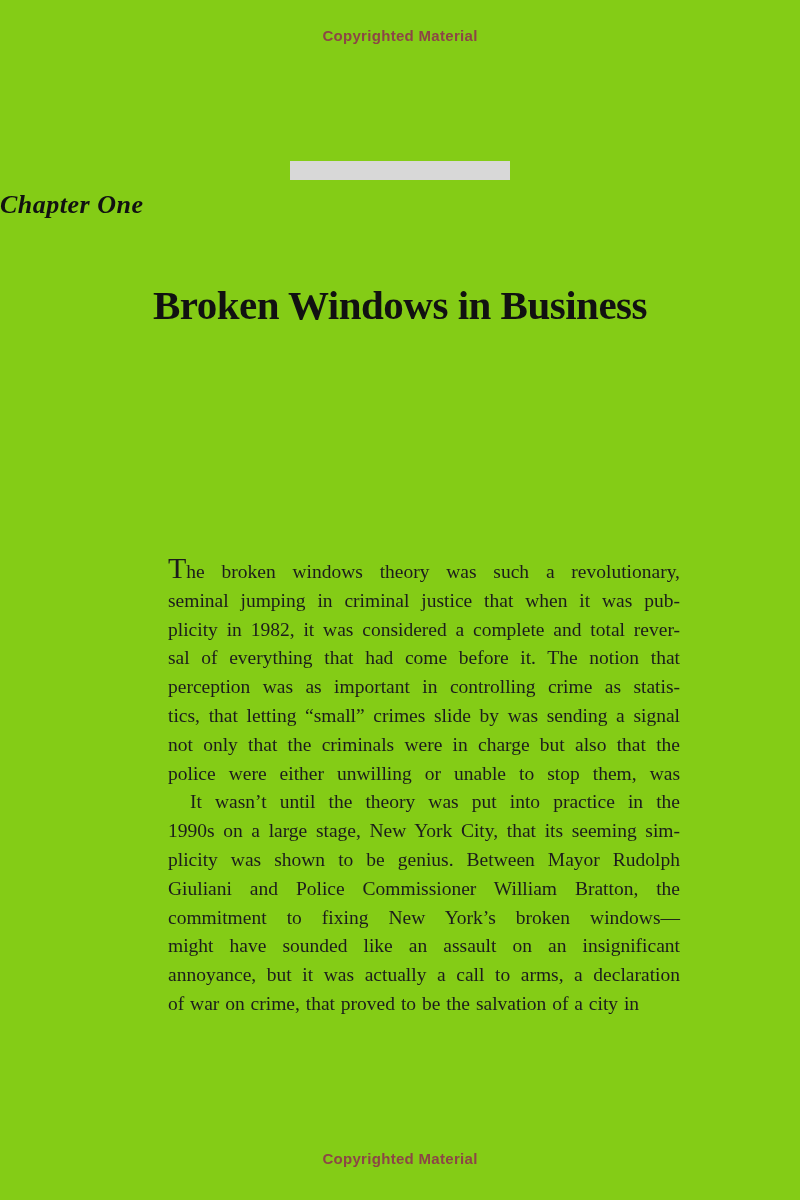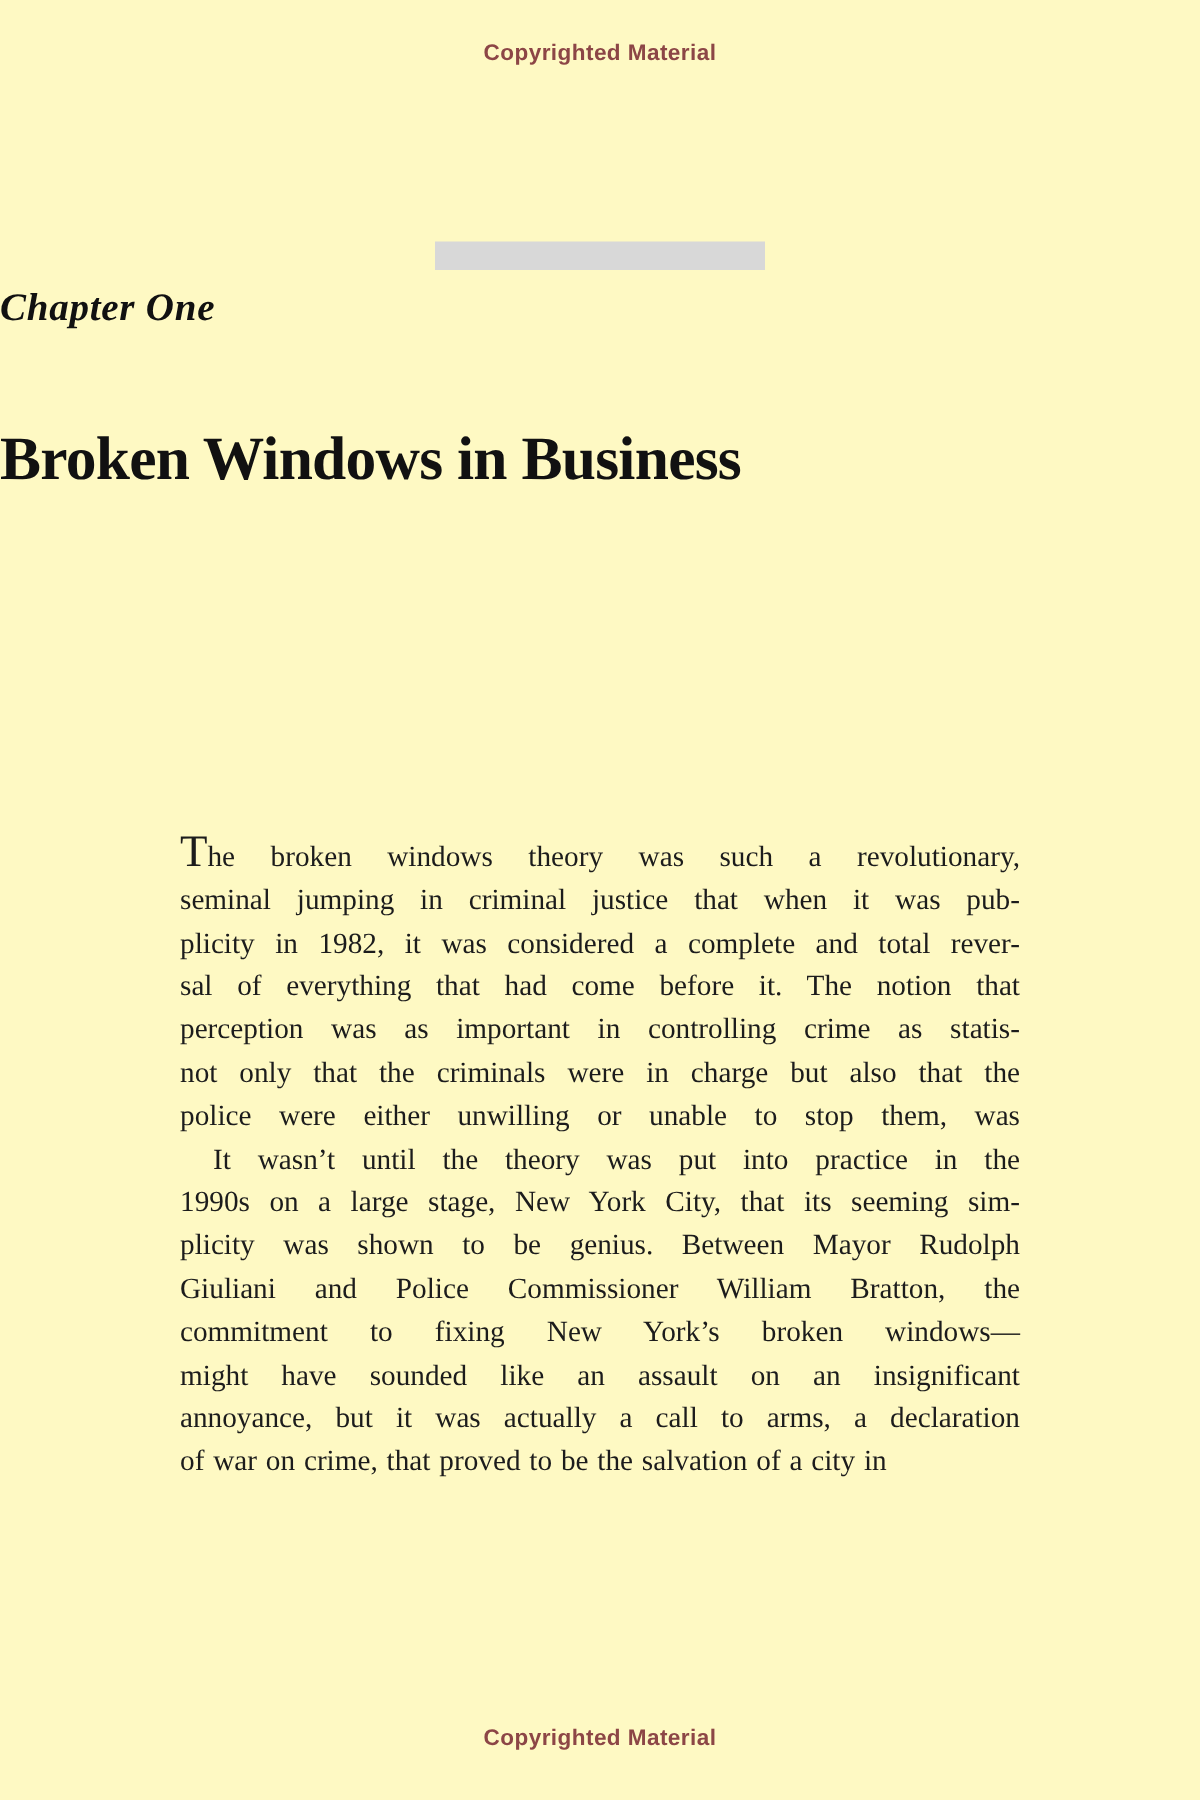--- a/index.html
+++ b/index.html
@@ -4,21 +4,21 @@
 <style>
   html, body {
     margin: 0;
     padding: 0;
     background: #ffffff;
   }
   .page {
     position: relative;
     width: 800px;
     height: 1200px;
-    background: #fef9c3;
+    background: #84cc16;
     overflow: hidden;
     font-family: "Liberation Serif", serif;
   }
   .copyright {
     position: absolute;
     left: 0;
     width: 100%;
     text-align: center;
     font-family: "Liberation Sans", sans-serif;
     font-weight: bold;
@@ -48,41 +48,42 @@
     font-size: 26px;
     letter-spacing: 0.5px;
     color: var(--heading-color, #111111);
   }
   .chapter-title {
     position: absolute;
     top: 281px;
     left: 0;
     width: 100%;
     margin: 0;
-    text-align: left;
+    text-align: center;
     font-weight: bold;
     font-size: 41px;
     letter-spacing: -0.5px;
     color: var(--heading-color, #111111);
   }
 
   .body-text {
     position: absolute;
     left: 120px;
     top: 558px;
     width: 560px;
     font-size: 19.5px;
     line-height: 28.8px;
     color: var(--text-color, #1c1c1c);
   }
   .para { margin: 0; }
   .line {
     text-align: justify;
     text-align-last: justify;
     word-spacing: 1px;
+    margin-left: 48px;
   }
   .line.last {
     text-align-last: left;
   }
   .line.indent {
     text-indent: 22px;
   }
   .initial {
     font-size: 30px;
     line-height: 0;
@@ -101,20 +102,21 @@
 
   <h1 class="chapter-title">Broken Windows in Business</h1>
 
   <div class="body-text" id="body-text">
       <div class="para">
         <div class="line"><span class="initial">T</span>he broken windows theory was such a revolutionary,</div>
         <div class="line">seminal jumping in criminal justice that when it was pub-</div>
         <div class="line">plicity in 1982, it was considered a complete and total rever-</div>
         <div class="line">sal of everything that had come before it. The notion that</div>
         <div class="line">perception was as important in controlling crime as statis-</div>
+        <div class="line">tics, that letting “small” crimes slide by was sending a signal</div>
         <div class="line">not only that the criminals were in charge but also that the</div>
         <div class="line">police were either unwilling or unable to stop them, was</div>
       </div>
       <div class="para">
         <div class="line indent">It wasn’t until the theory was put into practice in the</div>
         <div class="line">1990s on a large stage, New York City, that its seeming sim-</div>
         <div class="line">plicity was shown to be genius. Between Mayor Rudolph</div>
         <div class="line">Giuliani and Police Commissioner William Bratton, the</div>
         <div class="line">commitment to fixing New York’s broken windows—</div>
         <div class="line">might have sounded like an assault on an insignificant</div>

